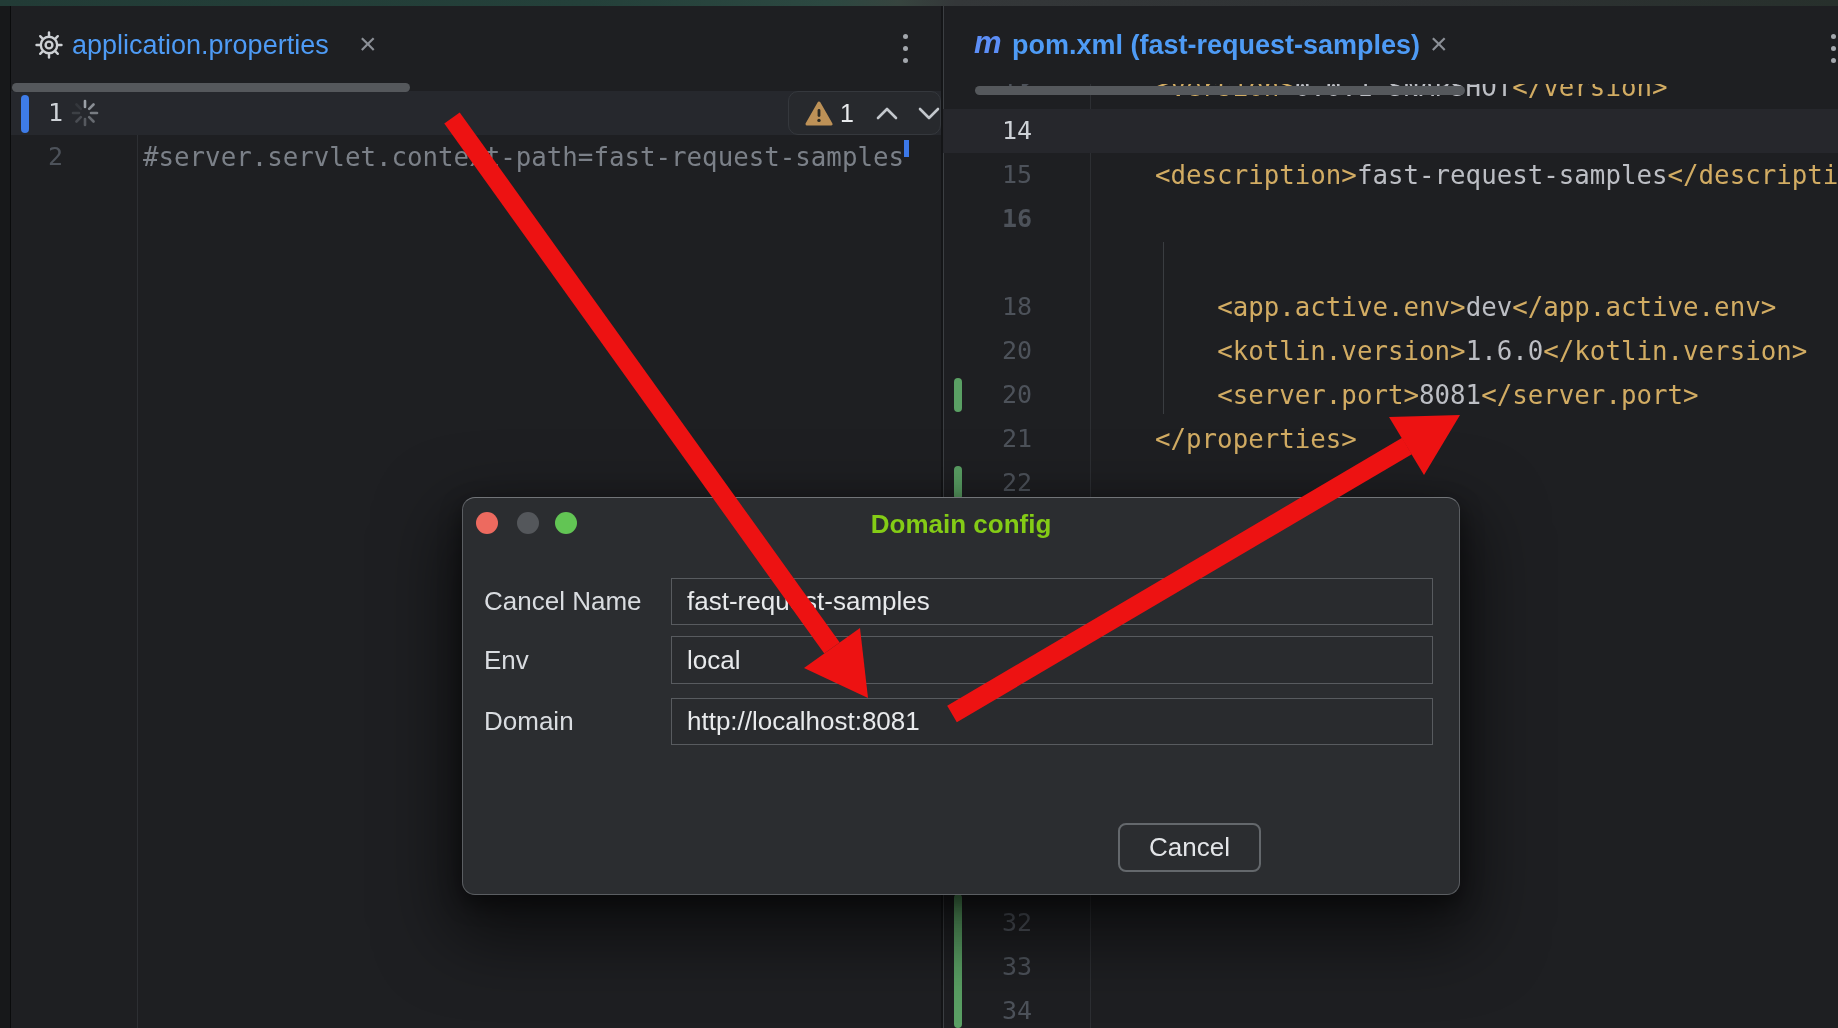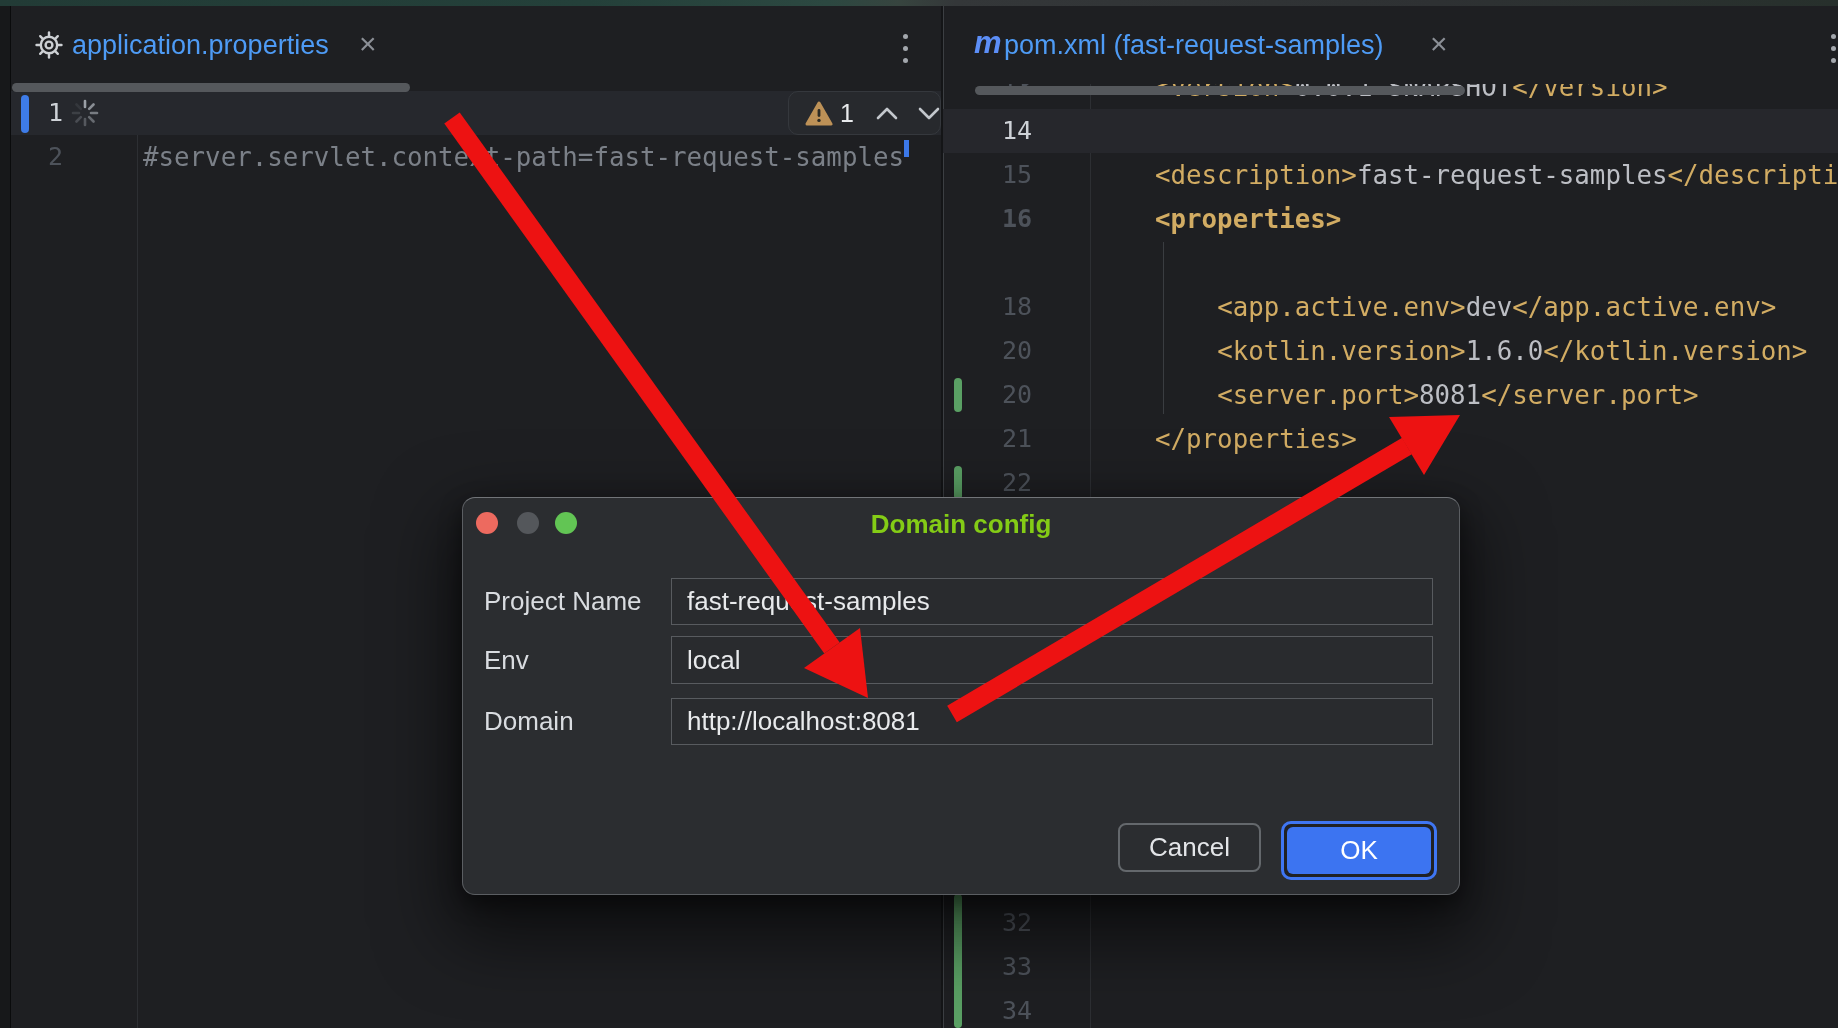--- a/index.html
+++ b/index.html
@@ -153,21 +153,20 @@
       <div class="rrow-hl" style="top: 109px;"></div>
       <div class="rrow" style="top: 109px;">
         <div class="lnum cur">14</div>
       </div>
       <div class="rrow" style="top: 153px;">
         <div class="lnum">15</div>
         <pre class="codeln rcode"><span class="tk tk-tag">&lt;description&gt;</span><span class="tk tk-text">fast-request-samples</span><span class="tk tk-tag">&lt;/description&gt;</span></pre>
       </div>
       <div class="rrow" style="top: 197px; font-weight: bold;">
         <div class="lnum">16</div>
-        <pre class="codeln rcode"><span class="tk tk-tag">&lt;properties&gt;</span></pre>
       </div>
       <div class="rrow" style="top: 285px; padding-left: 28px;">
         <div class="lnum">18</div>
         <pre class="codeln rcode"><span class="tk tk-text">    </span><span class="tk tk-tag">&lt;app.active.env&gt;</span><span class="tk tk-text">dev</span><span class="tk tk-tag">&lt;/app.active.env&gt;</span></pre>
       </div>
       <div class="rrow" style="top: 329px;">
         <div class="lnum">20</div>
         <pre class="codeln rcode"><span class="tk tk-text">    </span><span class="tk tk-tag">&lt;kotlin.version&gt;</span><span class="tk tk-text">1.6.0</span><span class="tk tk-tag">&lt;/kotlin.version&gt;</span></pre>
       </div>
       <div class="rrow" style="top: 373px;">
@@ -192,54 +191,51 @@
       <div class="rrow" style="top: 989px;">
         <div class="lnum">34</div>
       </div>
     </div>
   <div class="abs sepline" style="left:1090px;top:84px;height:944px;"></div>
   <div class="abs" id="indent-guide"></div>
   <div class="abs" id="bottom-gmark"></div>
 
   <div class="abs tabbar" id="tabbar-right">
     <span class="maven-m" style="left:30px;">m</span>
-    <span class="tab-label" style="left:60px;">pom.xml (fast-request-samples)</span>
+    <span class="tab-label" style="left:68px;font-weight:bold;">pom.xml (fast-request-samples)</span>
     <span class="tab-close" style="left:486px;">×</span>
     <span class="kebab" style="left:887px;top:28px;">
       <i></i>
         <i></i>
         <i></i>
       </span>
   </div>
 
   <div class="abs hscroll" style="left:975px;top:86px;width:490px;"></div>
 
   <div class="abs sepline" style="left:941px;"></div>
   <div class="abs" id="pane-divider"></div>
   <div class="abs" id="pane-divider-line"></div>
 
   <div class="abs" id="dialog">
     <div class="tlight" style="left:13px;background:#ed6a5f;"></div>
     <div class="tlight" style="left:54px;background:#54575b;"></div>
     <div class="tlight" style="left:92px;background:#62c554;"></div>
     <div id="dialog-title">Domain config</div>
 
-    <div class="fld-label" style="top:88px;">Project Name</div>
+    <div class="fld-label" style="top:88px;">Cancel Name</div>
     <input class="fld-input" style="top: 80px; height: 45px;" value="fast-request-samples">
 
     <div class="fld-label" style="top:147px;">Env</div>
     <input class="fld-input" style="top: 138px; height: 46px;" value="local">
 
     <div class="fld-label" style="top:208px;">Domain</div>
     <input class="fld-input" style="top: 200px; height: 45px;" value="http://localhost:8081">
 
     <button id="btn-cancel">Cancel</button>
-    <div id="btn-ok-ring">
-      <button id="btn-ok">OK</button>
-    </div>
   </div>
 
   <svg class="abs" id="arrows" width="1838" height="1028" viewBox="0 0 1838 1028">
     <g>
       <line x1="452" y1="118" x2="832" y2="648" stroke="#ed1212" stroke-width="19"></line>
       <polygon points="868,698 804,668 860,628" fill="#ed1212"></polygon>
     </g>
     <g>
       <line x1="952" y1="714" x2="1407" y2="446" stroke="#ed1212" stroke-width="19"></line>
       <polygon points="1460,415 1424,475 1389,417" fill="#ed1212"></polygon>

